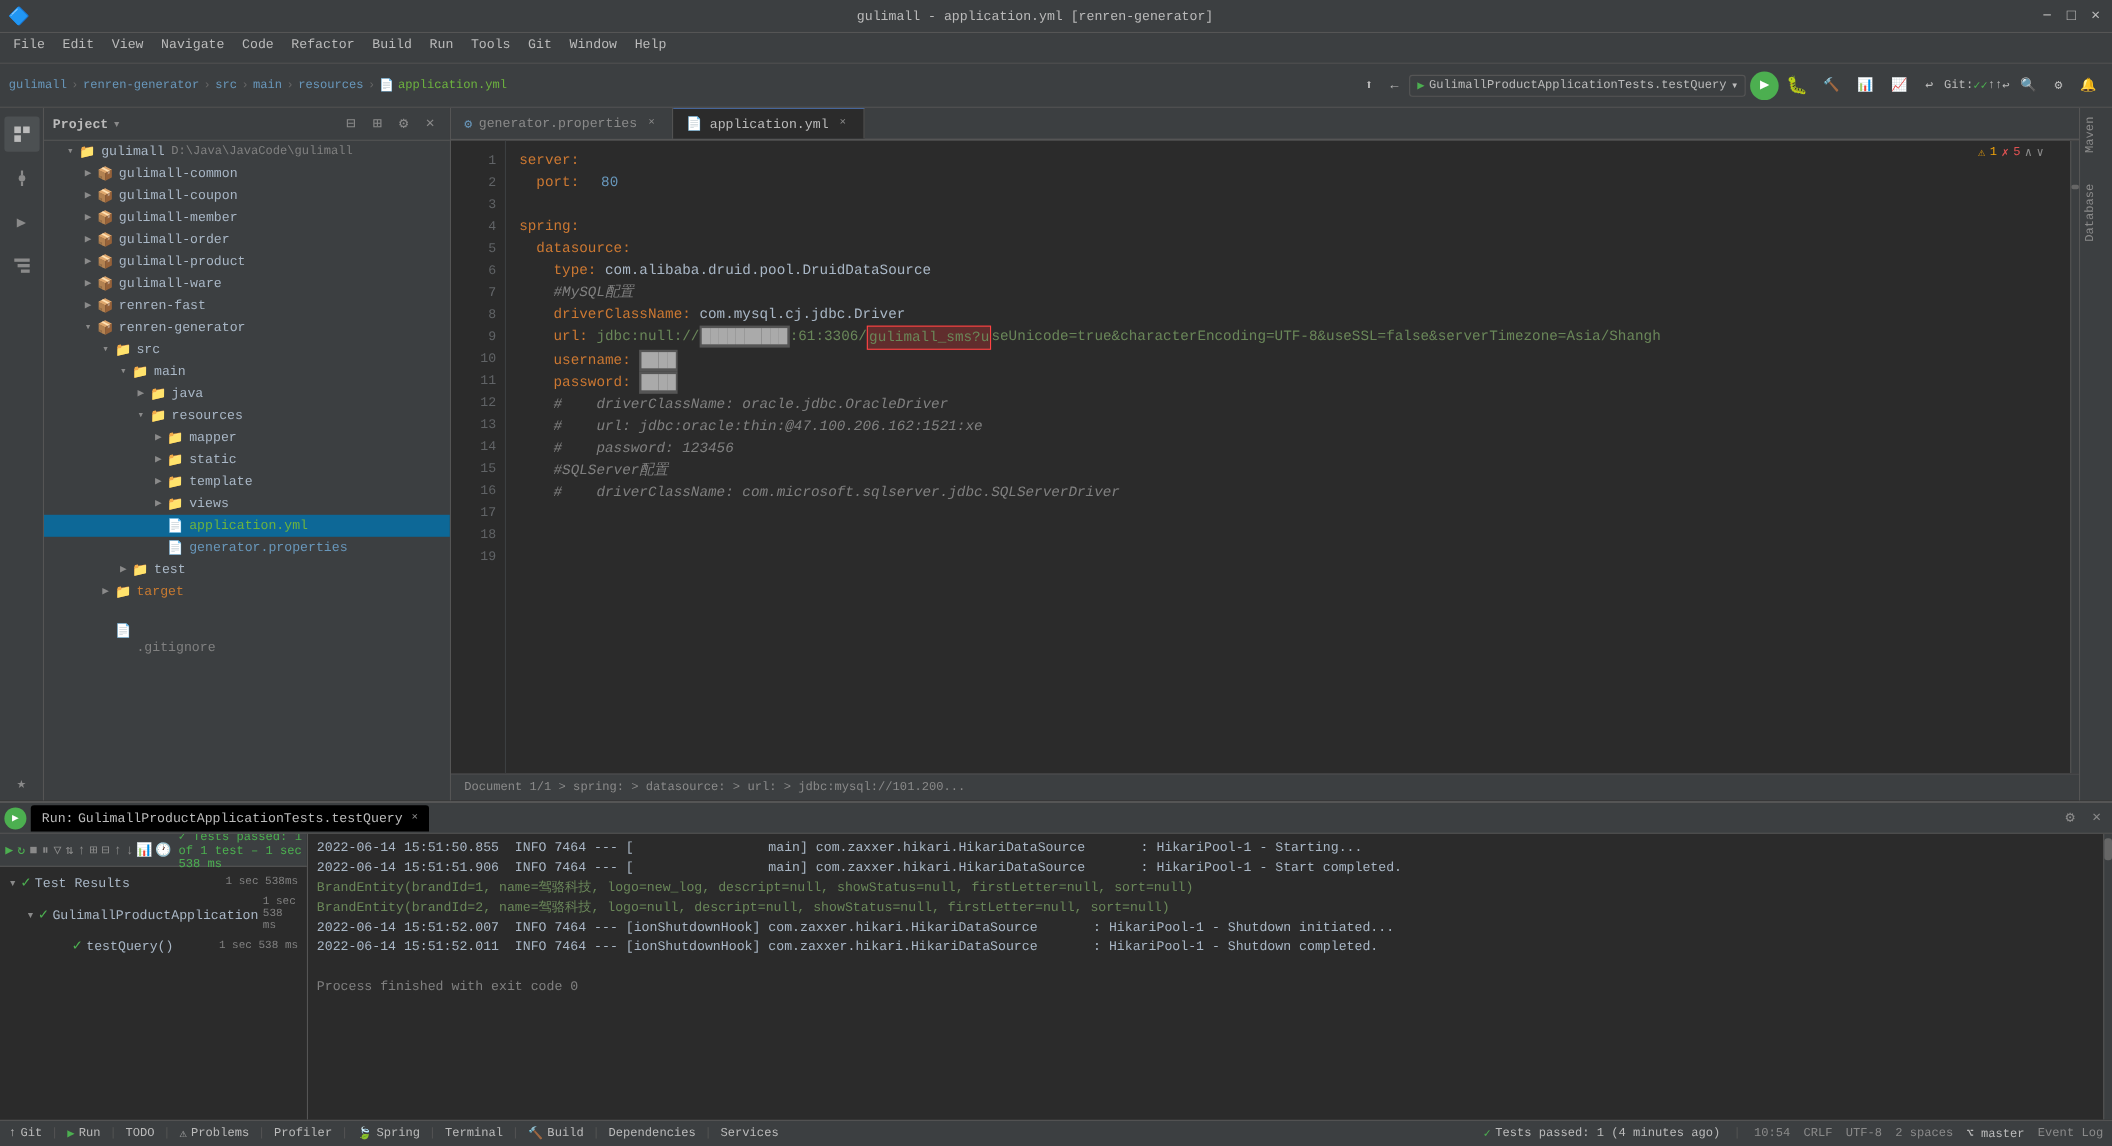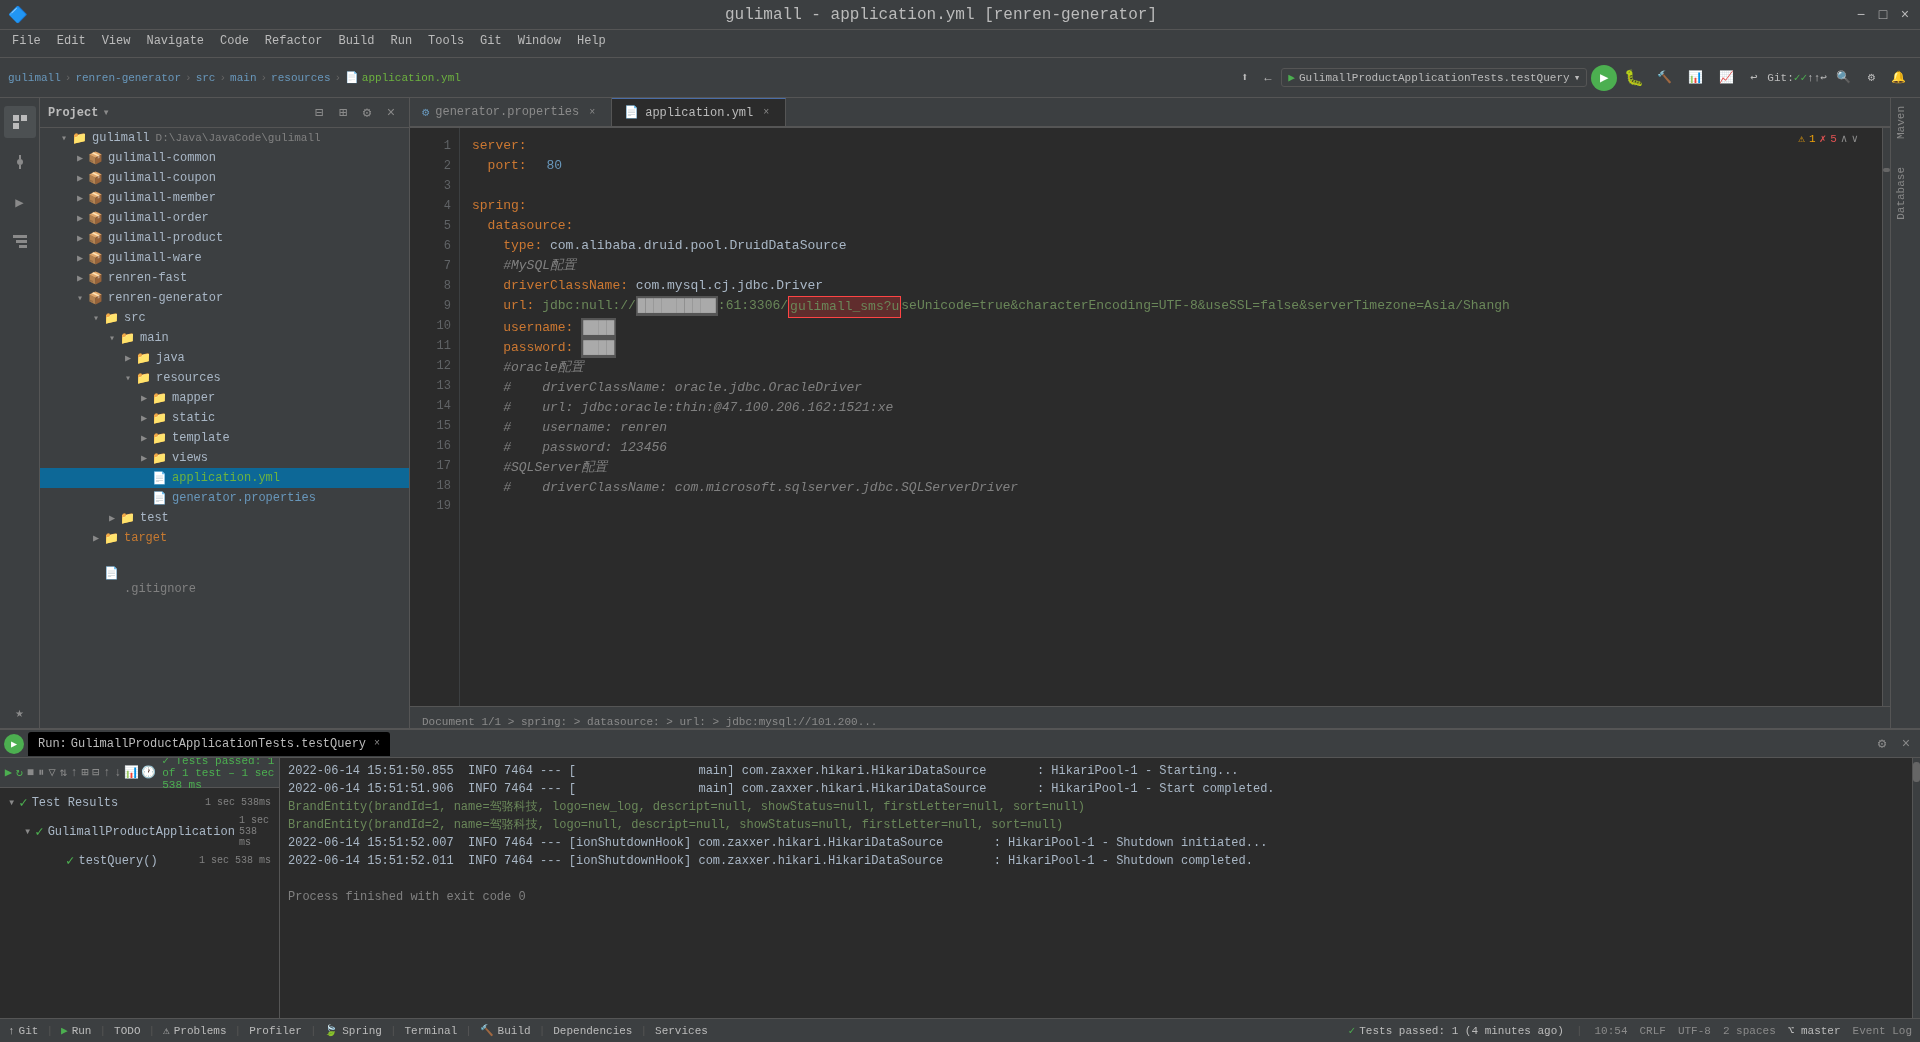--- a/index.html
+++ b/index.html
@@ -29,21 +29,21 @@
     .title-bar-left {
       display: flex;
       align-items: center;
       gap: 6px;
       font-size: 11px;
       color: #bbbbbb;
     }
     .title-bar-title {
       flex: 1;
       text-align: center;
-      font-size: 16px;
+      font-size: 12px;
       color: #bbbbbb;
     }
     .title-bar-controls {
       display: flex;
       gap: 8px;
     }
     .title-btn {
       width: 14px;
       height: 14px;
       display: flex;
@@ -299,22 +299,22 @@
     .kw-comment { color: #808080; font-style: italic; }
     .kw-url { color: #6a8759; }
     .kw-value { color: #a9b7c6; }
     .kw-number { color: #6897bb; margin-left: 12px; }
 
     
     .editor-status {
       height: 22px;
       background: #3c3f41;
       display: flex;
-      align-items: flex-end;
-      padding: 0 12px;
+      align-items: center;
+      padding: 12px 12px;
       font-size: 11px;
       color: #8a8a8a;
       border-top: 1px solid #555;
       flex-shrink: 0;
       gap: 4px;
     }
 
     
     .right-side-icons {
       width: 30px;
@@ -869,30 +869,24 @@
         </div>
         <div class="code-line">
           <span class="kw-key">&nbsp;&nbsp;&nbsp;&nbsp;username:&nbsp;</span>
             <span style="background:#555;color:#aaa;padding:0 2px;">████</span>
         </div>
         <div class="code-line">
           <span class="kw-key">&nbsp;&nbsp;&nbsp;&nbsp;password:&nbsp;</span>
             <span style="background:#555;color:#aaa;padding:0 2px;">████</span>
         </div>
         <div class="code-line">
-          <span class="kw-comment">&nbsp;&nbsp;&nbsp;&nbsp;#oracle配置</span>
-        </div>
-        <div class="code-line">
           <span class="kw-comment">&nbsp;&nbsp;&nbsp;&nbsp;#&nbsp;&nbsp;&nbsp;&nbsp;driverClassName: oracle.jdbc.OracleDriver</span>
         </div>
         <div class="code-line">
           <span class="kw-comment">&nbsp;&nbsp;&nbsp;&nbsp;#&nbsp;&nbsp;&nbsp;&nbsp;url: jdbc:oracle:thin:@47.100.206.162:1521:xe</span>
-        </div>
-        <div class="code-line">
-          <span class="kw-comment">&nbsp;&nbsp;&nbsp;&nbsp;#&nbsp;&nbsp;&nbsp;&nbsp;username: renren</span>
         </div>
         <div class="code-line">
           <span class="kw-comment">&nbsp;&nbsp;&nbsp;&nbsp;#&nbsp;&nbsp;&nbsp;&nbsp;password: 123456</span>
         </div>
         <div class="code-line">
           <span class="kw-comment">&nbsp;&nbsp;&nbsp;&nbsp;#SQLServer配置</span>
         </div>
         <div class="code-line">
           <span class="kw-comment">&nbsp;&nbsp;&nbsp;&nbsp;#&nbsp;&nbsp;&nbsp;&nbsp;driverClassName: com.microsoft.sqlserver.jdbc.SQLServerDriver</span>
         </div>

